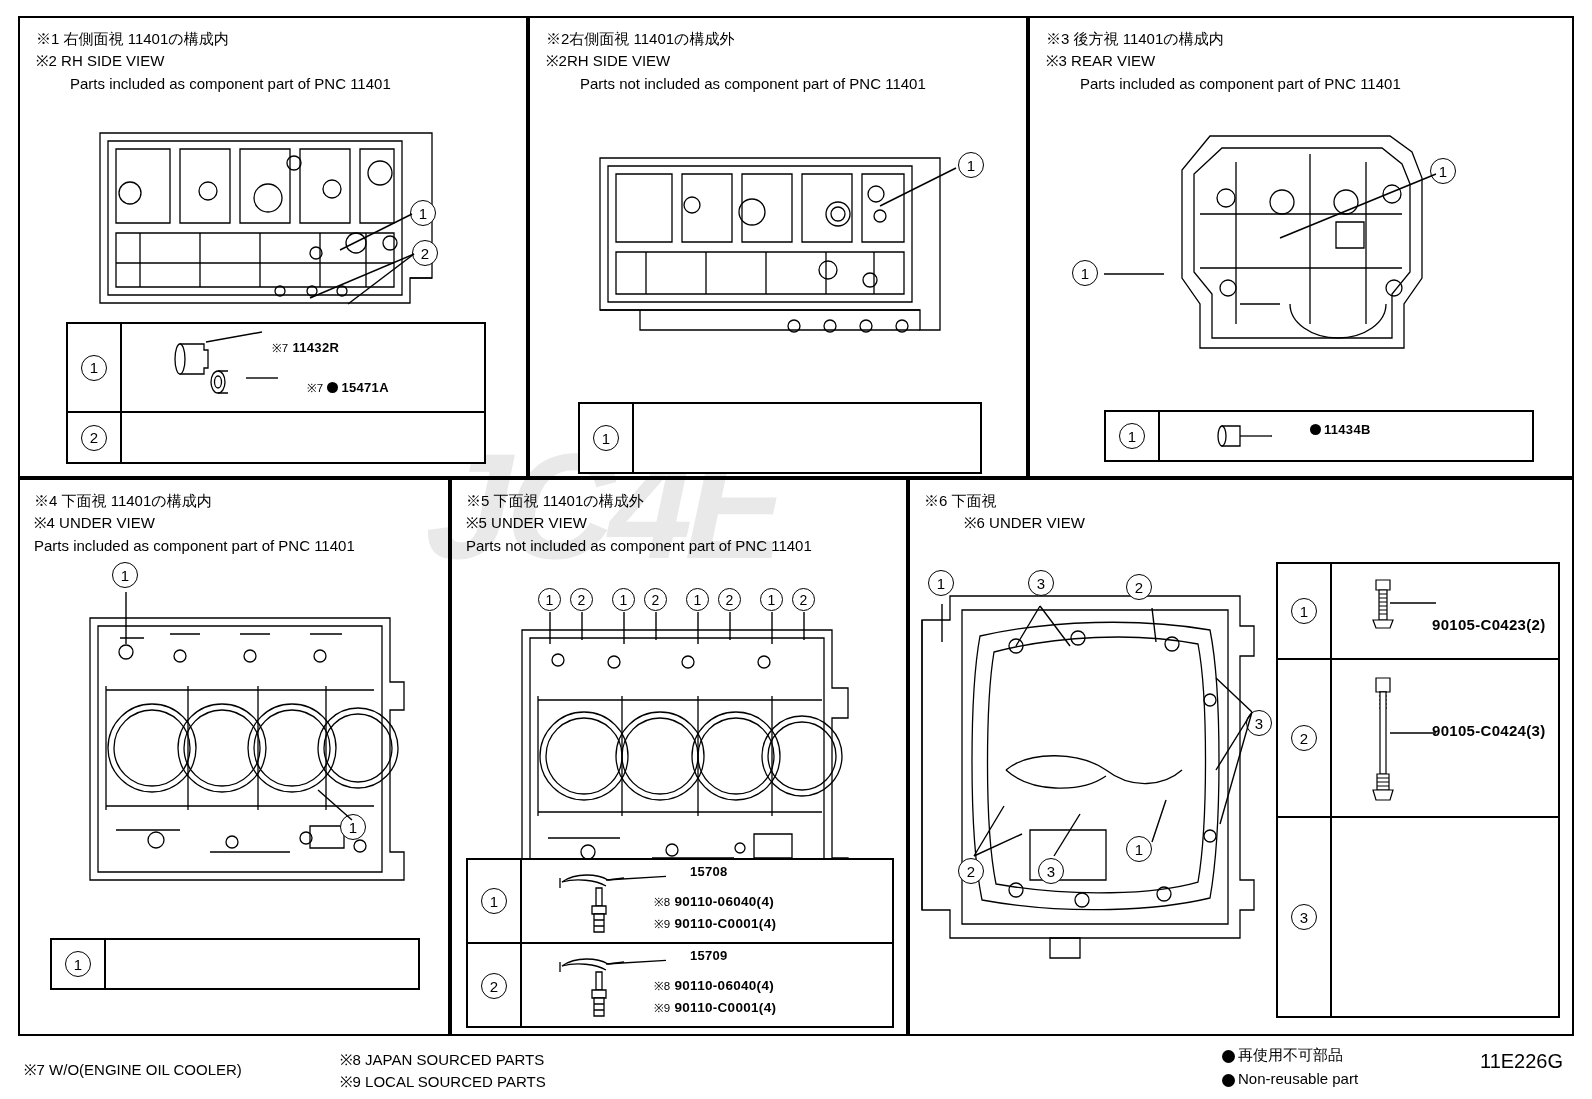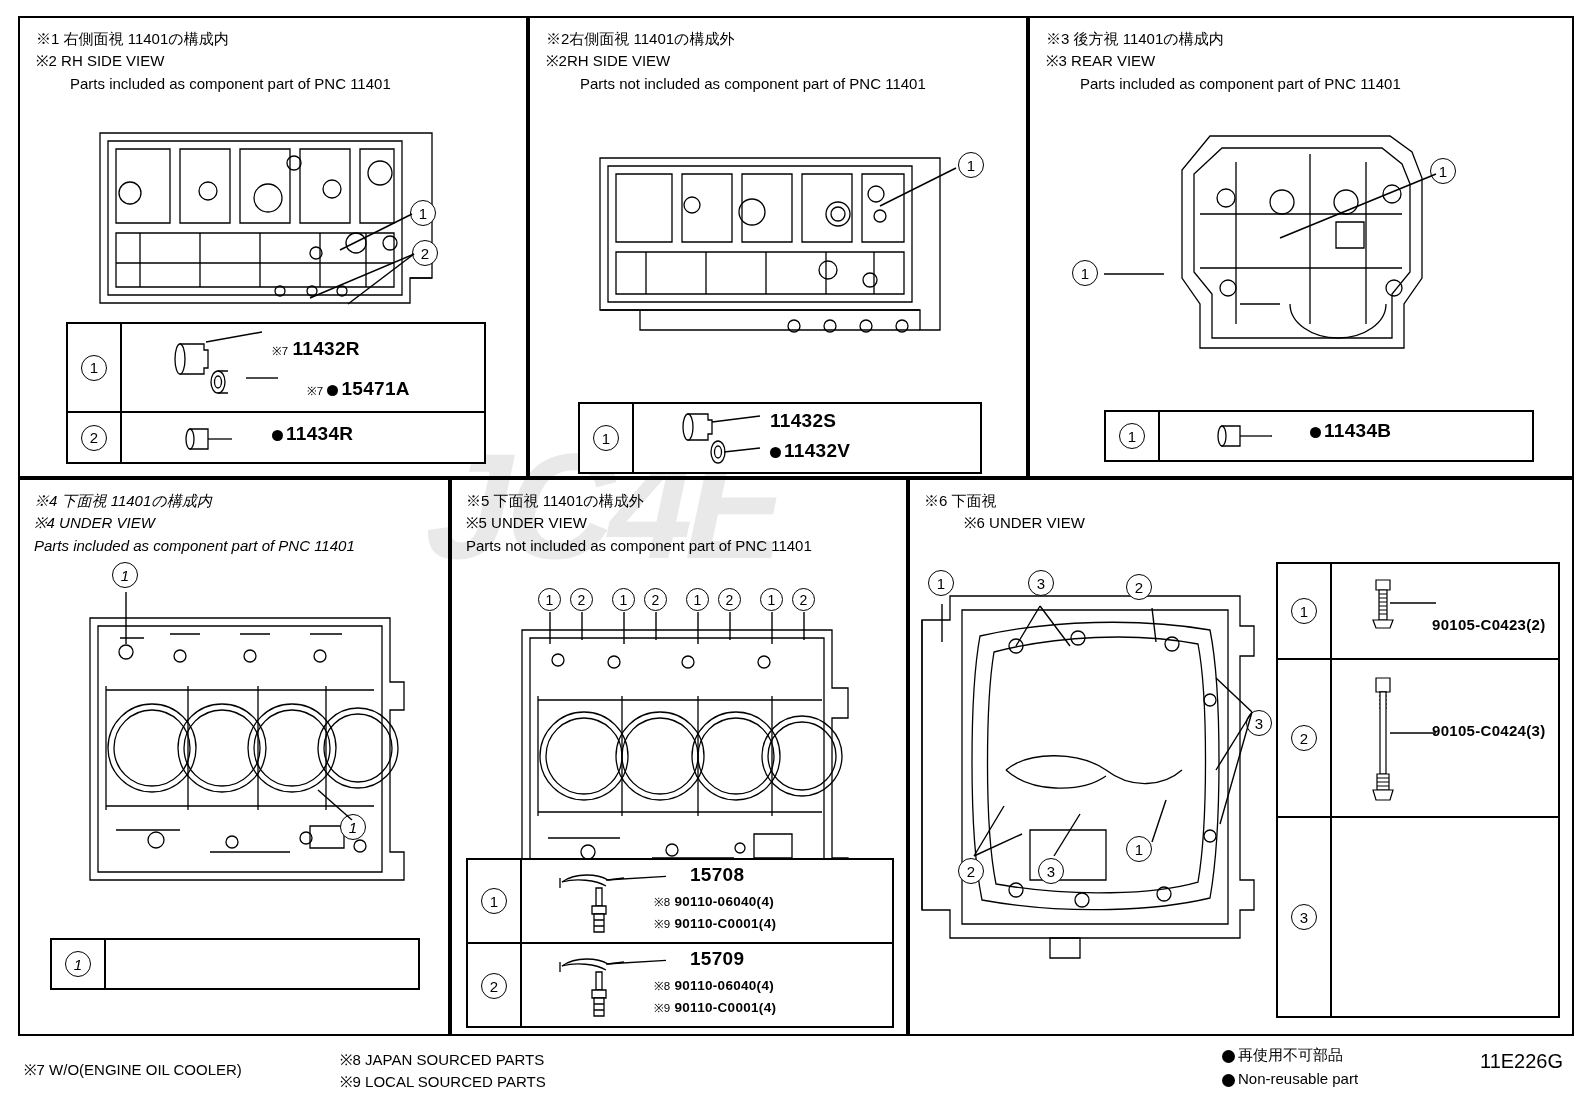--- a/index.html
+++ b/index.html
@@ -8,21 +8,21 @@
   .panel{position:absolute;border:2px solid #000;box-sizing:border-box;}
   .ttl{font-size:15px;line-height:21px;white-space:pre;}
   .abs{position:absolute;}
   .tbl{position:absolute;border:2px solid #000;box-sizing:border-box;background:#fff;}
   .tbl .row{display:flex;border-bottom:2px solid #000;box-sizing:border-box;}
   .tbl .row:last-child{border-bottom:none;}
   .tbl .numcell{width:54px;display:flex;align-items:center;justify-content:center;border-right:2px solid #000;box-sizing:border-box;}
   .tbl .content{flex:1;position:relative;}
   .circ{display:inline-flex;align-items:center;justify-content:center;border:1.6px solid #000;border-radius:50%;width:26px;height:26px;font-size:15px;background:#fff;box-sizing:border-box;}
   .circ.sm{width:23px;height:23px;font-size:14px;}
-  .ptn{font-size:19px;font-weight:bold;font-family:"Liberation Sans",sans-serif;letter-spacing:0.3px;}
+  .ptn{font-size:13px;font-weight:bold;font-family:"Liberation Sans",sans-serif;letter-spacing:0.3px;}
   .ptn.s{font-size:15px;font-weight:bold;}
   .ptn.xs{font-size:13.5px;font-weight:bold;}
   .dot{display:inline-block;width:11px;height:11px;border-radius:50%;background:#000;vertical-align:middle;margin-right:3px;}
   .supsm{font-size:11.5px;}
   .footer{position:absolute;font-size:15px;white-space:pre;line-height:19px;}
   .wm{position:absolute;left:430px;top:420px;width:760px;height:180px;font-size:150px;font-weight:bold;color:#e9e9e9;letter-spacing:-6px;font-family:"Liberation Sans",sans-serif;transform:skewX(-12deg);user-select:none;}
   svg{display:block;}
   .line{stroke:#000;stroke-width:1.4;fill:none;}
 </style>
 </head>
@@ -103,32 +103,20 @@
           <div class="abs" style="left:185px;top:54px;">
             <span class="supsm">※7</span>
             <span class="dot"></span><span class="ptn">15471A</span>
           </div>
         </div>
       </div>
       <div class="row" style="height:49px;">
         <div class="numcell">
             <span class="circ">2</span>
           </div>
-        <div class="content">
-          <svg class="abs" style="left:60px;top:10px;" width="60" height="32" viewBox="0 0 60 32">
-            <g stroke="#000" fill="#fff" stroke-width="1.3">
-              <path d="M8 6 L26 6 L26 26 L8 26 Z"></path>
-                <ellipse cx="8" cy="16" rx="4" ry="10"></ellipse>
-              <path d="M26 16 L50 16"></path>
-            </g>
-          </svg>
-          <div class="abs" style="left:150px;top:10px;">
-            <span class="dot"></span><span class="ptn">11434R</span>
-          </div>
-        </div>
       </div>
     </div>
   </div>
 
   <div class="panel" style="left:528px;top:16px;width:500px;height:462px;">
     <div class="abs ttl" style="left:16px;top:10px;">※2右側面視 11401の構成外</div>
     <div class="abs ttl" style="left:16px;top:32px;">※2RH SIDE VIEW</div>
     <div class="abs ttl" style="left:50px;top:55px;">Parts not included as component part of PNC 11401</div>
 
     <svg class="abs" style="left:50px;top:112px;" width="400" height="230" viewBox="0 0 400 230">
@@ -163,35 +151,20 @@
       <g class="line">
           <path d="M96 8 L20 46"></path>
         </g>
     </svg>
 
     <div class="tbl" style="left:48px;top:384px;width:404px;height:72px;">
       <div class="row" style="height:68px;">
         <div class="numcell">
             <span class="circ">1</span>
           </div>
-        <div class="content">
-          <svg class="abs" style="left:40px;top:4px;" width="90" height="62" viewBox="0 0 90 62">
-            <g stroke="#000" fill="#fff" stroke-width="1.3">
-              <path d="M14 6 L34 6 L34 12 L38 12 L38 26 L34 26 L34 32 L14 32 Z"></path>
-              <ellipse cx="14" cy="19" rx="5" ry="13"></ellipse>
-              <ellipse cx="44" cy="44" rx="7" ry="11"></ellipse>
-              <ellipse cx="44" cy="44" rx="3.5" ry="6"></ellipse>
-              <path d="M38 14 L86 8 M50 44 L86 40"></path>
-            </g>
-          </svg>
-          <div class="abs ptn" style="left:136px;top:6px;">11432S</div>
-          <div class="abs" style="left:136px;top:36px;">
-            <span class="dot"></span><span class="ptn">11432V</span>
-          </div>
-        </div>
       </div>
     </div>
   </div>
 
   <div class="panel" style="left:1028px;top:16px;width:546px;height:462px;">
     <div class="abs ttl" style="left:16px;top:10px;">※3 後方視 11401の構成内</div>
     <div class="abs ttl" style="left:16px;top:32px;">※3 REAR VIEW</div>
     <div class="abs ttl" style="left:50px;top:55px;">Parts included as component part of PNC 11401</div>
 
     <svg class="abs" style="left:110px;top:100px;" width="360" height="250" viewBox="0 0 360 250">
@@ -235,21 +208,21 @@
             </g>
           </svg>
           <div class="abs" style="left:150px;top:8px;">
             <span class="dot"></span><span class="ptn">11434B</span>
           </div>
         </div>
       </div>
     </div>
   </div>
 
-  <div class="panel" style="left:18px;top:478px;width:432px;height:558px;font-style:italic;">
+  <div class="panel" style="left:18px;top:478px;width:432px;height:558px;">
     <div class="abs ttl" style="left:14px;top:10px;">※4 下面視 11401の構成内</div>
     <div class="abs ttl" style="left:14px;top:32px;">※4 UNDER VIEW</div>
     <div class="abs ttl" style="left:14px;top:55px;">Parts included as component part of PNC 11401</div>
 
     <svg class="abs" style="left:40px;top:110px;" width="360" height="310" viewBox="0 0 360 310">
       <g stroke="#000" fill="none" stroke-width="1.3">
         <path d="M30 28 L330 28 L330 92 L344 92 L344 120 L330 120 L330 262 L344 262 L344 290 L30 290 Z"></path>
         <path d="M38 36 L322 36 L322 282 L38 282 Z"></path>
         <circle cx="92" cy="158" r="44"></circle>
           <circle cx="92" cy="158" r="38"></circle>

